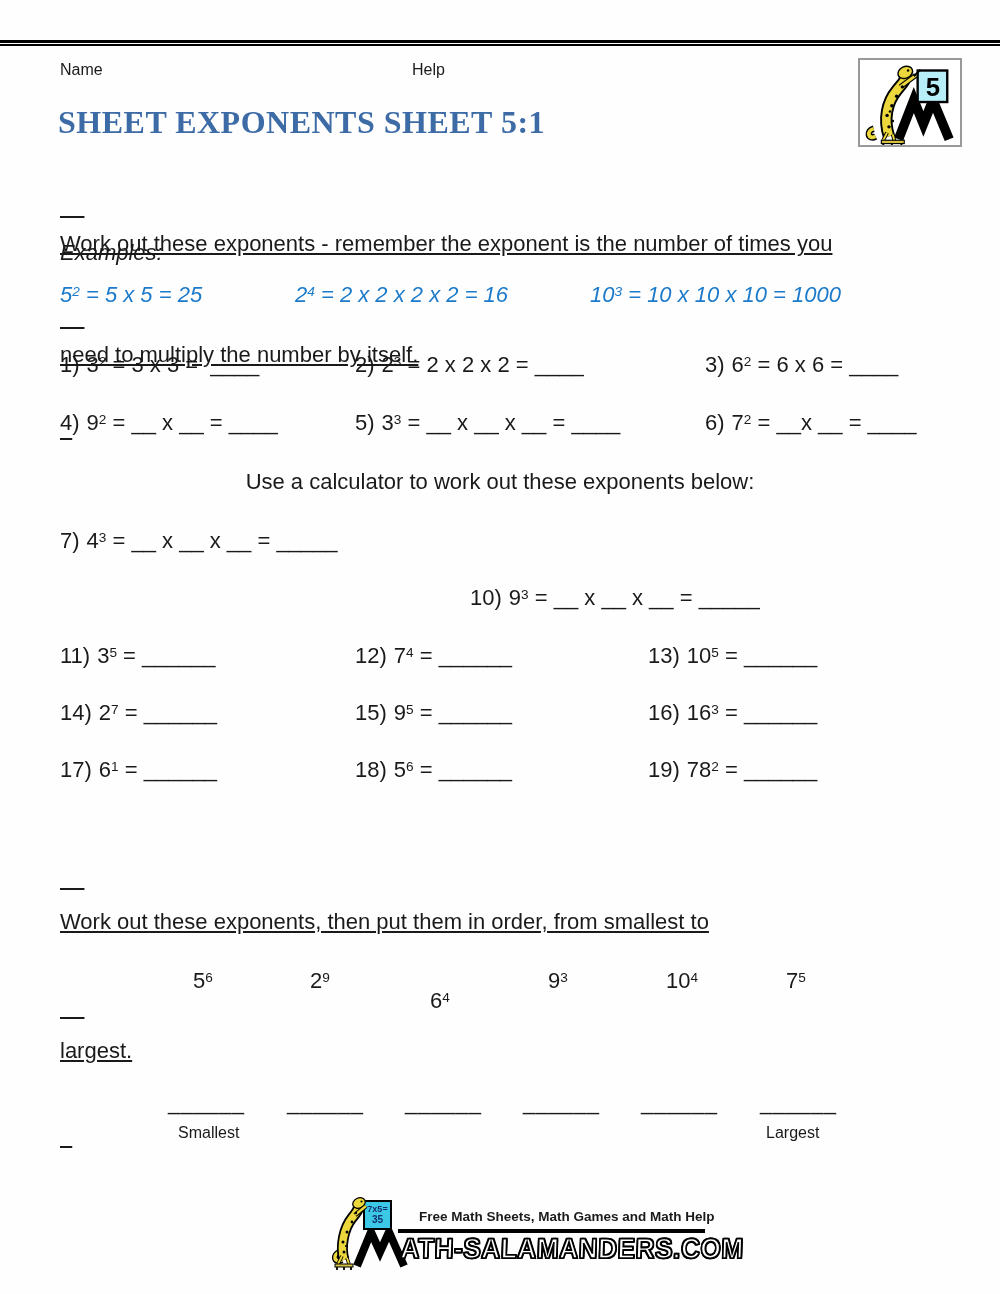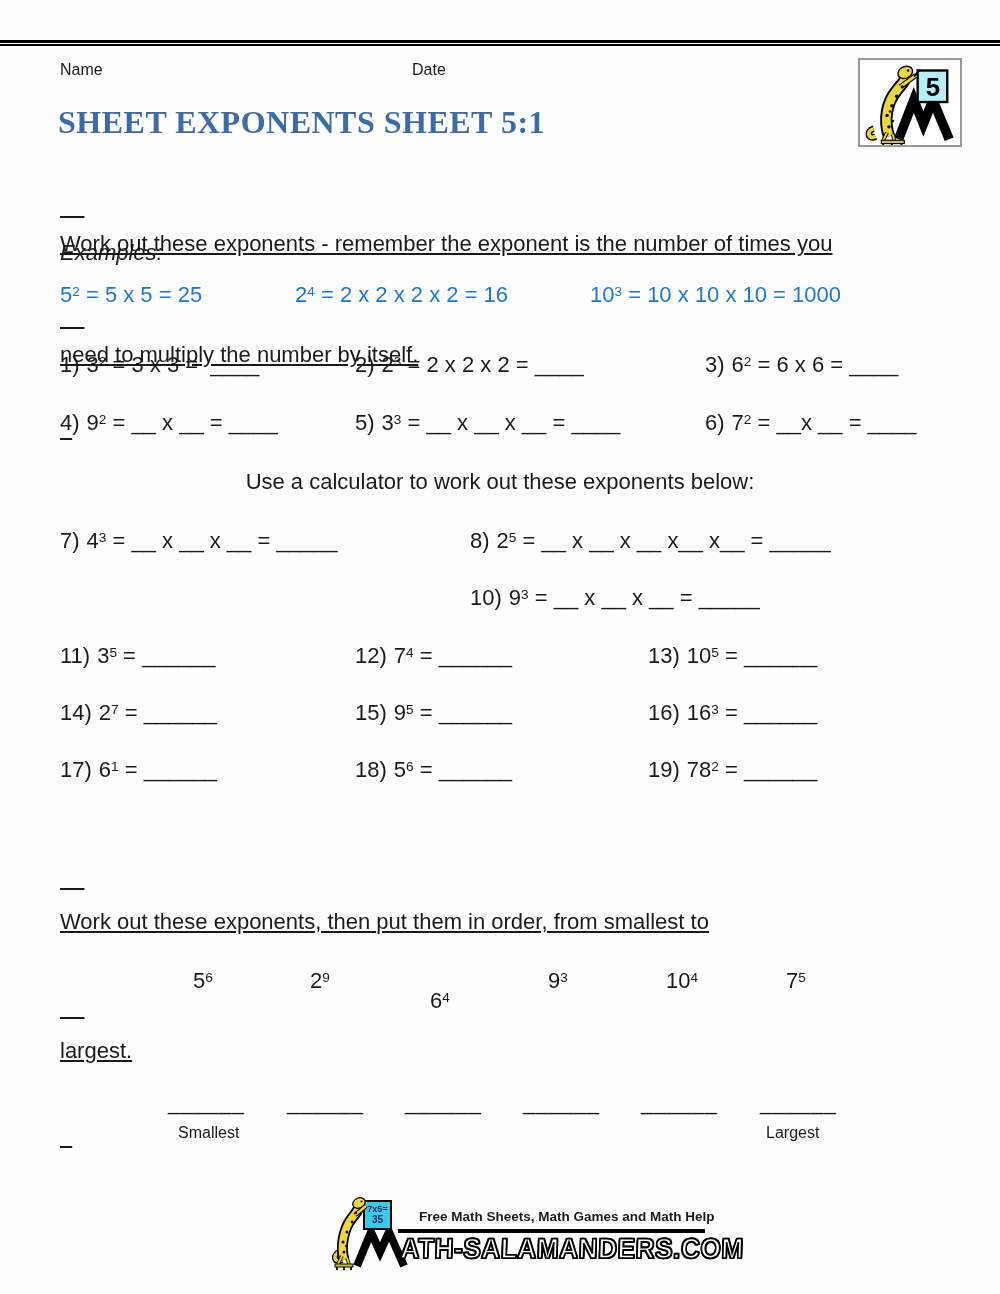--- a/index.html
+++ b/index.html
@@ -18,21 +18,21 @@
   }
   .abs{position:absolute;}
   #top-rule{left:0;top:40px;width:1000px;height:1px;background:#fff;
     border-top:3px solid #000;border-bottom:2px solid #000;}
   .small-label{font-size:16px;}
   #page-title{left:58px;top:104px;font-family:"Liberation Serif","DejaVu Serif",serif;
     font-size:32px;font-weight:700;color:var(--title-blue);letter-spacing:.5px;}
   .para{font-size:22px;line-height:37px;white-space:pre;text-decoration:underline;}
   #ordering-instruction{line-height:43px;}
   #examples-label{left:60px;top:240px;font-size:22px;font-style:italic;font-weight:500;}
-  .example{font-size:22px;color:var(--example-blue);white-space:pre;font-weight:500;}
+  .example{font-size:22px;font-style:italic;color:var(--example-blue);white-space:pre;font-weight:500;}
   .prob{font-size:22px;white-space:pre;}
   .plabel{margin-right:7px;}
   .sup{font-size:62%;position:relative;top:-0.45em;}
   #calc-heading{left:0;top:469px;width:1000px;text-align:center;font-size:22px;}
   .ordval{font-size:22px;}
   .blank{font-size:22px;letter-spacing:.5px;}
   .order-cap{font-size:16px;text-align:center;}
   #logo-box{left:858px;top:58px;width:104px;height:89px;border:2px solid #999;background:#fff;box-sizing:border-box;}
   #logo-box svg{width:100%;height:100%;display:block;}
   #footer-logo{left:330px;top:1196px;width:92px;height:76px;}
@@ -44,21 +44,21 @@
     letter-spacing:.5px;transform:scaleX(.94) skewX(-2deg);transform-origin:left top;white-space:pre;}
 </style>
 </head>
 <body>
 
 <div id="page">
 
   <div id="top-rule" class="abs"></div>
 
   <div class="abs small-label" style="left:60px;top:61px">Name</div>
-  <div class="abs small-label" style="left:412px;top:61px">Date</div>
+  <div class="abs small-label" style="left:412px;top:61px">Help</div>
 
   <div id="logo-box" class="abs">
     <svg viewBox="0 0 104 89">
       <path d="M40 83 L56 42 L66 67 L76 42 L93 83" fill="none" stroke="#000" stroke-width="10"></path>
       <rect x="60" y="11" width="31" height="33" fill="var(--sign-cyan-light)" stroke="#000" stroke-width="2.5"></rect>
       <text x="76" y="38" font-size="27" font-weight="bold" text-anchor="middle" fill="#000" font-family="Liberation Sans, sans-serif">5</text>
       <g>
         <path d="M16 80 C8 84 6 74 14 72" fill="none" stroke="#000" stroke-width="7"></path>
         <path d="M16 80 C8 84 6 74 14 72" fill="none" stroke="var(--salamander-yellow)" stroke-width="4"></path>
         <path d="M30 80 C24 62 28 44 38 32 C44 24 48 22 47 14" fill="none" stroke="#000" stroke-width="13"></path>
@@ -100,21 +100,20 @@
   <div class="abs prob" style="left:355px;top:352px"><span class="plabel">2)</span><span>2</span><span class="sup">3</span><span> = 2 x 2 x 2 = ____</span></div>
   <div class="abs prob" style="left:705px;top:352px"><span class="plabel">3)</span><span>6</span><span class="sup">2</span><span> = 6 x 6 = ____</span></div>
 
   <div class="abs prob" style="left:60px;top:410px"><span class="plabel">4)</span><span>9</span><span class="sup">2</span><span> = __ x __ = ____</span></div>
   <div class="abs prob" style="left:355px;top:410px"><span class="plabel">5)</span><span>3</span><span class="sup">3</span><span> = __ x __ x __ = ____</span></div>
   <div class="abs prob" style="left:705px;top:410px"><span class="plabel">6)</span><span>7</span><span class="sup">2</span><span> = __x __ = ____</span></div>
 
   <div id="calc-heading" class="abs">Use a calculator to work out these exponents below:</div>
 
   <div class="abs prob" style="left:60px;top:528px"><span class="plabel">7)</span><span>4</span><span class="sup">3</span><span> = __ x __ x __ = _____</span></div>
-  <div class="abs prob" style="left:470px;top:528px"><span class="plabel">8)</span><span>2</span><span class="sup">5</span><span> = __ x __ x __ x__ x__ = _____</span></div>
 
   <div class="abs prob" style="left:470px;top:585px"><span class="plabel">10)</span><span>9</span><span class="sup">3</span><span> = __ x __ x __ = _____</span></div>
 
   <div class="abs prob" style="left:60px;top:643px"><span class="plabel">11)</span><span>3</span><span class="sup">5</span><span> = ______</span></div>
   <div class="abs prob" style="left:355px;top:643px"><span class="plabel">12)</span><span>7</span><span class="sup">4</span><span> = ______</span></div>
   <div class="abs prob" style="left:648px;top:643px"><span class="plabel">13)</span><span>10</span><span class="sup">5</span><span> = ______</span></div>
 
   <div class="abs prob" style="left:60px;top:700px"><span class="plabel">14)</span><span>2</span><span class="sup">7</span><span> = ______</span></div>
   <div class="abs prob" style="left:355px;top:700px"><span class="plabel">15)</span><span>9</span><span class="sup">5</span><span> = ______</span></div>
   <div class="abs prob" style="left:648px;top:700px"><span class="plabel">16)</span><span>16</span><span class="sup">3</span><span> = ______</span></div>

